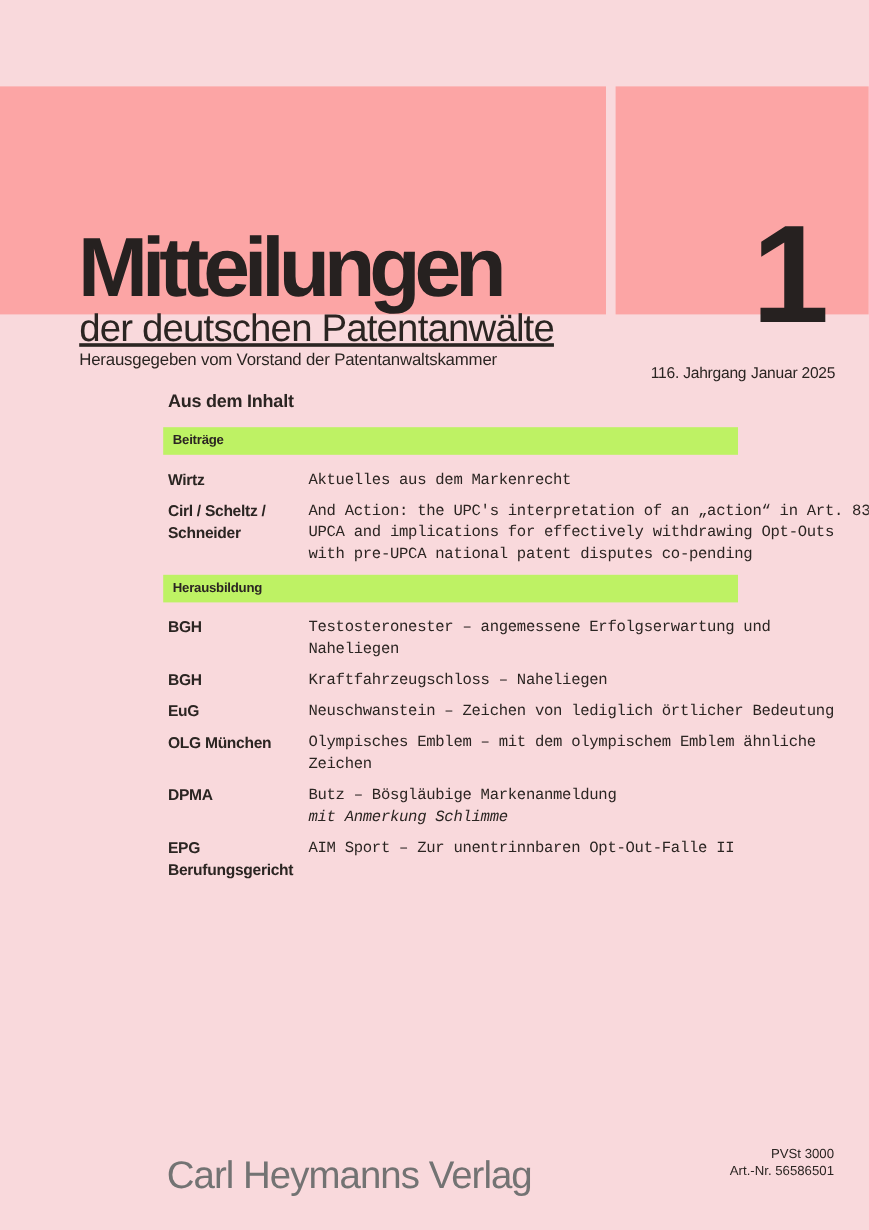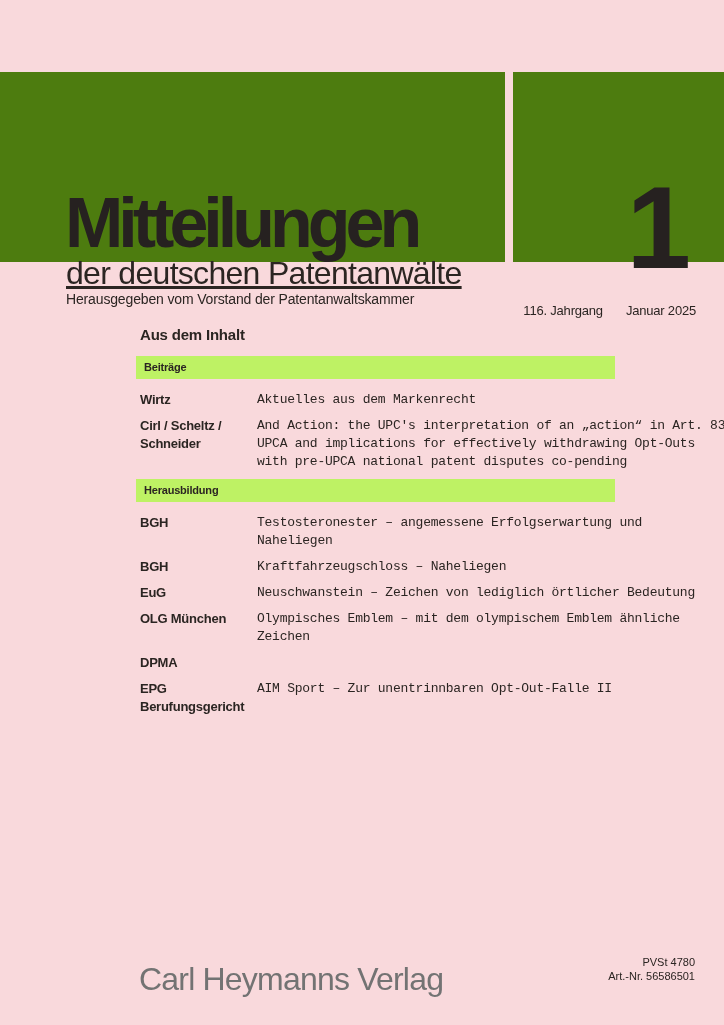--- a/index.html
+++ b/index.html
@@ -9,21 +9,21 @@
     font-family: "Liberation Sans", sans-serif;
     color: #2b2522;
     position: relative;
     overflow: hidden;
   }
   .page { position: absolute; inset: 0; }
 
   
   .panel {
     position: absolute; top: 72px; height: 190px;
-    background: #4d7c0f;
+    background: #fca5a5;
   }
   .panel-left  { left: 0; width: 505px; }
   .panel-right { left: 513px; width: 211px; }
 
   .masthead-title {
     position: absolute; left: 65px; top: 116px;
     font-size: 70px; font-weight: bold; line-height: 1;
     letter-spacing: -5px; color: #262120; white-space: nowrap;
   }
   .masthead-subtitle {
@@ -37,21 +37,21 @@
     color: #2b2522; white-space: nowrap;
   }
 
   .issue-number {
     position: absolute; right: 33px; top: 98px;
     font-size: 116px; font-weight: bold; line-height: 1;
     color: #262120;
   }
   .vol-date {
     position: absolute; right: 28px; top: 231px;
-    display: flex; gap: 23px;
+    display: flex; gap: 4px;
     font-size: 13px; letter-spacing: -0.2px; color: #2b2522;
     white-space: nowrap;
   }
 
   
   .content {
     position: absolute; left: 136px; top: 320px; width: 479px;
   }
   .contents-heading {
     font-size: 15px; font-weight: bold; line-height: 18px;
@@ -150,30 +150,34 @@
         </div>
         <div class="row">
           <div class="author">OLG München</div>
           <div class="title-cell">
             <div class="tline">Olympisches Emblem – mit dem olympischem Emblem ähnliche
 Zeichen</div>
           </div>
         </div>
         <div class="row">
           <div class="author">DPMA</div>
+          <div class="title-cell">
+            <div class="tline">Butz – Bösgläubige Markenanmeldung</div>
+            <div class="note">mit Anmerkung Schlimme</div>
+          </div>
         </div>
         <div class="row">
           <div class="author">EPG
 Berufungsgericht</div>
           <div class="title-cell">
             <div class="tline">AIM Sport – Zur unentrinnbaren Opt-Out-Falle II</div>
           </div>
         </div>
       </div>
   </div>
 
   <div class="footer-name">Carl Heymanns Verlag</div>
   <div class="footer-codes">
-    <div>PVSt 4780</div>
+    <div>PVSt 3000</div>
     <div>Art.-Nr. 56586501</div>
   </div>
 
 </div>
 
 </body></html>

